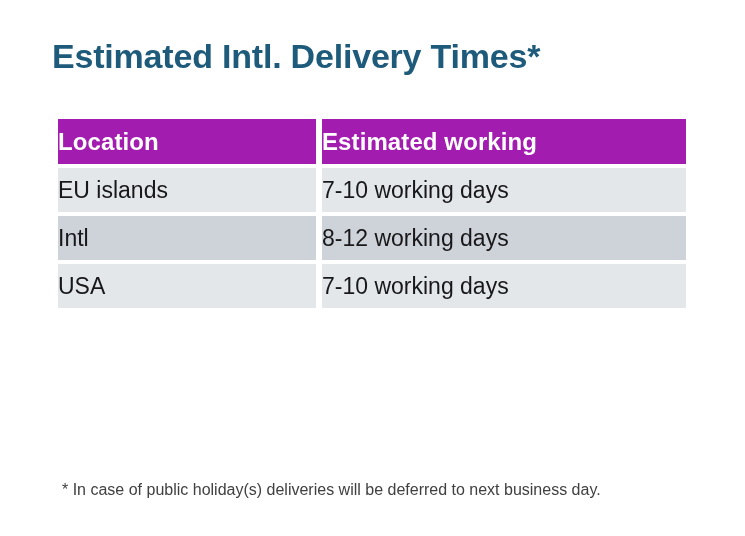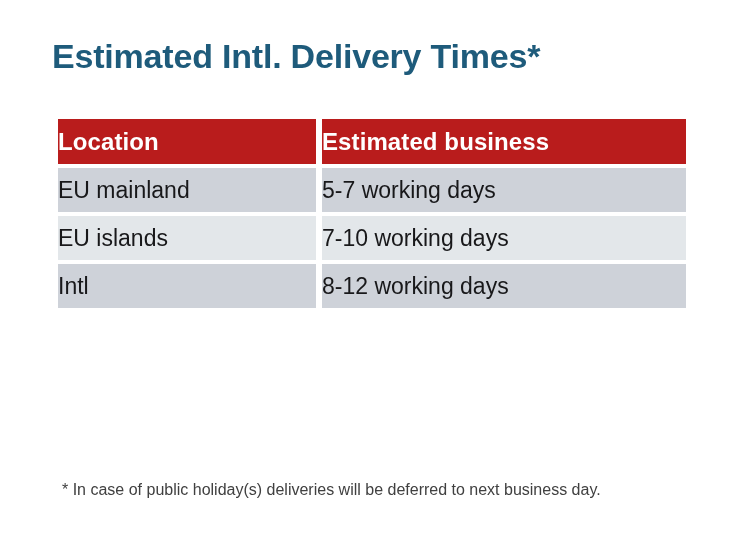--- a/index.html
+++ b/index.html
@@ -48,21 +48,21 @@
   .delivery-table thead th,
   .delivery-table tbody td {
     padding: 0;
     margin: 0;
   }
 
   .col-location { width: 258px; }
   .col-delivery { width: 364px; }
 
   .th-cell {
-    background: #b91c1c;
+    background: #a21caf;
     color: #ffffff;
     font-size: 24px;
     font-weight: 700;
     height: 45px;
     line-height: 45px;
     padding: 0 0 0 14px;
     text-align: left;
     white-space: nowrap;
     box-sizing: border-box;
     letter-spacing: 0.1px;
@@ -102,34 +102,34 @@
   <div class="page-title">Estimated Intl. Delivery Times*</div>
 
   <table class="delivery-table">
     <colgroup>
       <col class="col-location">
       <col class="col-delivery">
     </colgroup>
     <thead>
       <tr>
         <th class="th-cell">Location</th>
-        <th class="th-cell">Estimated business</th>
+        <th class="th-cell">Estimated working</th>
       </tr>
     </thead>
     <tbody>
-      <tr class="row-odd">
-        <td class="td-cell">EU mainland</td>
-        <td class="td-cell">5-7 working days</td>
-      </tr>
       <tr class="row-even">
         <td class="td-cell">EU islands</td>
         <td class="td-cell">7-10 working days</td>
       </tr>
       <tr class="row-odd">
         <td class="td-cell">Intl</td>
         <td class="td-cell">8-12 working days</td>
+      </tr>
+      <tr class="row-even">
+        <td class="td-cell">USA</td>
+        <td class="td-cell">7-10 working days</td>
       </tr>
     </tbody>
   </table>
 
   <div class="footnote">* In case of public holiday(s) deliveries will be deferred to next business day.</div>
 
 </div>
 
 </body></html>

